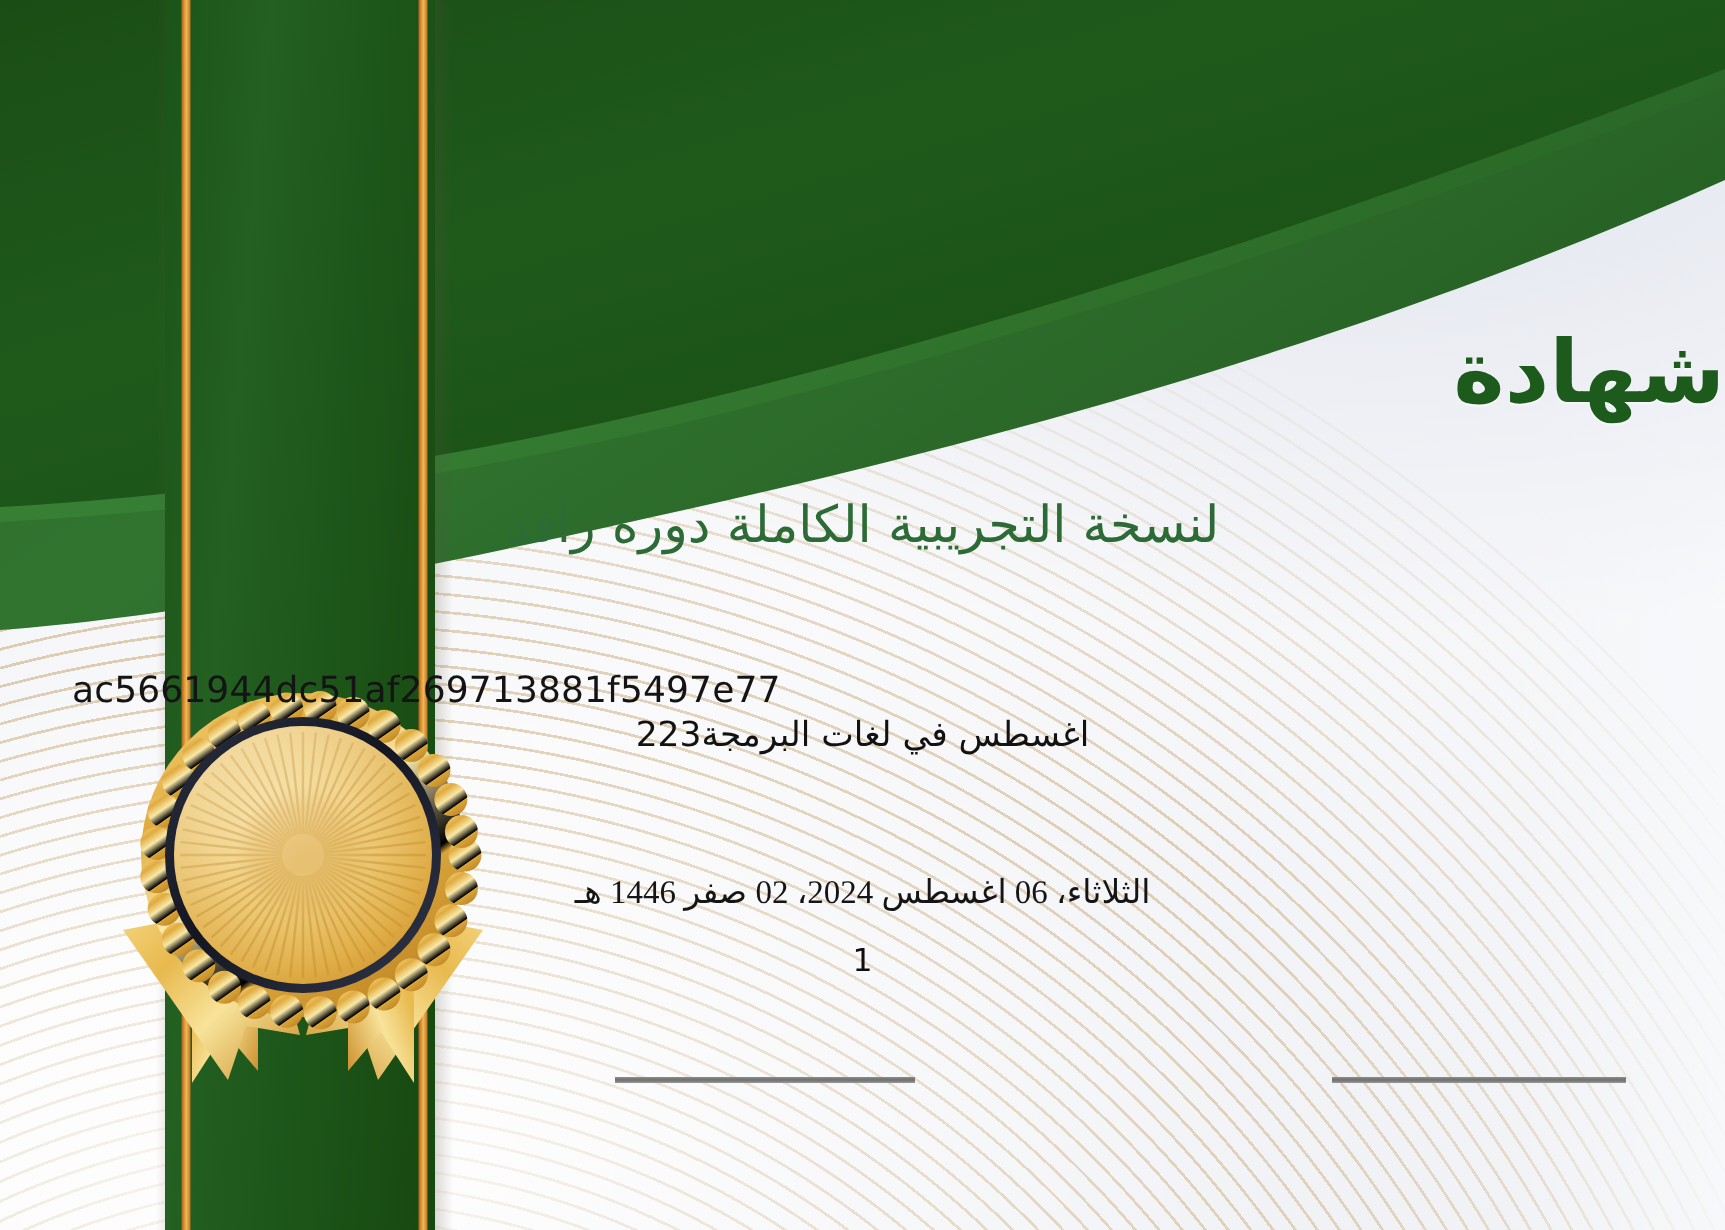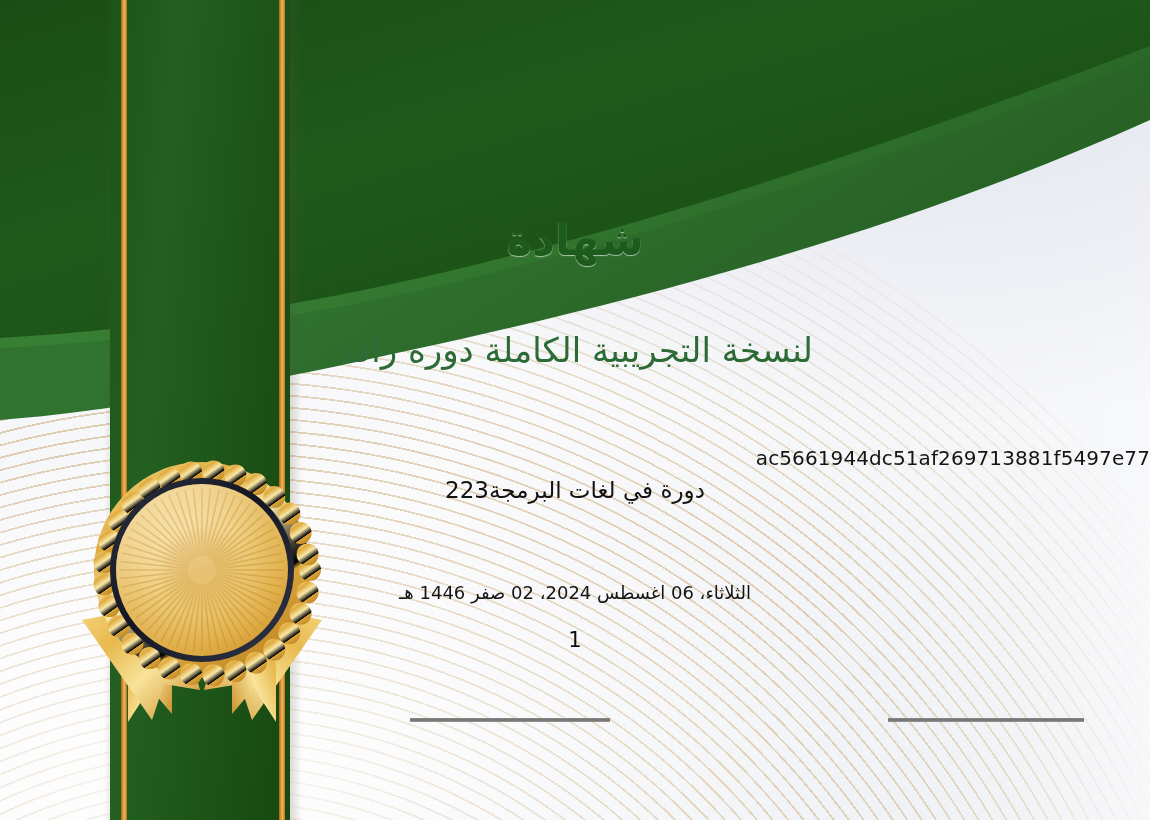--- a/index.html
+++ b/index.html
@@ -70,39 +70,39 @@
     background:linear-gradient(to right,#a8631a 0%,#e39a37 35%,#f0b65a 55%,#bb7420 100%);
   }
   .band-stripe.left{left:121px;}
   .band-stripe.right{left:279px;}
 
   
   .medal{position:absolute;left:68px;top:452px;width:268px;height:310px;}
 
   
   .title{
-    position:absolute;left:0;right:0;top:214px;text-align:center;
-    font-size:44px;font-weight:bold;color:#1d5b1d;letter-spacing:0;
+    position:absolute;left:0;right:0;top:214px;
+    font-size:58px;font-weight:bold;color:#1d5b1d;letter-spacing:0;
     text-shadow:0 1px 1px rgba(255,255,255,.6);
   }
   .subtitle{
     position:absolute;left:0;right:0;top:330px;text-align:center;
     font-size:34px;font-weight:normal;color:#2d6b36;
   }
   .hash{
-    position:absolute;left:0;right:0;top:446px;text-align:right;
-    font-size:20px;color:#141414;direction:ltr;letter-spacing:.1px;
+    position:absolute;left:0;right:0;top:446px;text-align:left;
+    font-size:24px;color:#141414;direction:ltr;letter-spacing:.1px;padding-left:48px;
   }
   .course{
     position:absolute;left:0;right:0;top:477px;text-align:center;
     font-size:23px;color:#121212;
   }
   .date{
     position:absolute;left:0;right:0;top:582px;text-align:center;
-    font-size:18px;color:#151515;
+    font-size:22px;color:#151515;font-family:Liberation Serif, serif;
   }
   .serial{
     position:absolute;left:0;right:0;top:628px;text-align:center;
     font-size:21px;color:#0e0e0e;direction:ltr;
   }
 
   
   .sig{
     position:absolute;height:4px;top:718px;
     background:linear-gradient(to bottom,#8d8d8d 0%,#6f6f6f 50%,#9a9a9a 100%);
@@ -307,20 +307,20 @@
       </g>
     </g>
 
     <circle cx="134" cy="118" r="46" fill="url(#core)"></circle>
     <circle cx="134" cy="118" r="86" fill="url(#gloss)"></circle>
   </svg>
 
   <div class="title">شهادة</div>
   <div class="subtitle">لنسخة التجريبية الكاملة دورة رافد</div>
   <div class="hash">ac5661944dc51af269713881f5497e77</div>
-  <div class="course">دورة في لغات البرمجة223</div>
+  <div class="course">اغسطس في لغات البرمجة223</div>
   <div class="date">الثلاثاء، 06 اغسطس 2024، 02 صفر 1446 هـ</div>
   <div class="serial">1</div>
 
   <div class="sig left"></div>
   <div class="sig right"></div>
 
 </div>
 
 </body></html>

